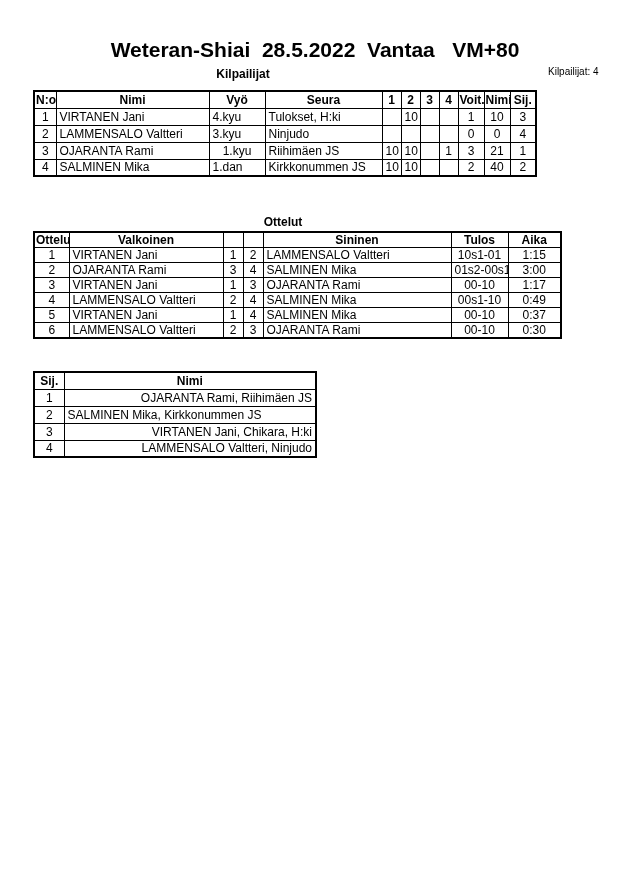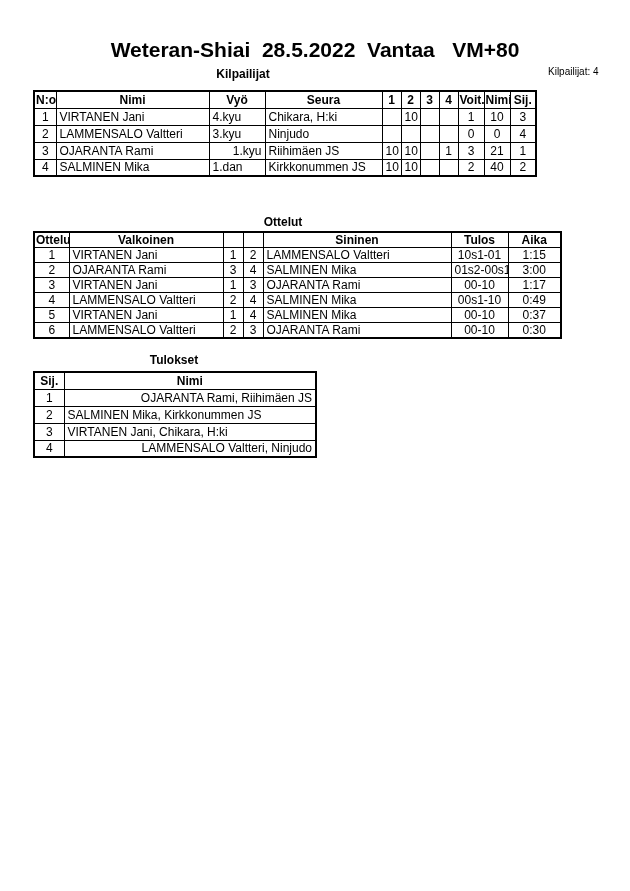--- a/index.html
+++ b/index.html
@@ -98,21 +98,21 @@
           <th style="text-align: center;">Voit.</th>
           <th style="text-align: center;">Nimi.</th>
           <th style="text-align: center;">Sij.</th>
         </tr>
       </thead>
       <tbody>
         <tr>
           <td style="text-align: center;">1</td>
           <td style="text-align: left;">VIRTANEN Jani</td>
           <td style="text-align: left;">4.kyu</td>
-          <td style="text-align: left;">Chikara, H:ki</td>
+          <td style="text-align: left;">Tulokset, H:ki</td>
           <td style="text-align: center;"></td>
           <td style="text-align: center;">10</td>
           <td style="text-align: center;"></td>
           <td style="text-align: center;"></td>
           <td style="text-align: center;">1</td>
           <td style="text-align: center;">10</td>
           <td style="text-align: center;">3</td>
         </tr>
         <tr>
           <td style="text-align: center;">2</td>
@@ -123,21 +123,21 @@
           <td style="text-align: center;"></td>
           <td style="text-align: center;"></td>
           <td style="text-align: center;"></td>
           <td style="text-align: center;">0</td>
           <td style="text-align: center;">0</td>
           <td style="text-align: center;">4</td>
         </tr>
         <tr>
           <td style="text-align: center;">3</td>
           <td style="text-align: left;">OJARANTA Rami</td>
-          <td style="text-align: right;">1.kyu</td>
+          <td style="text-align: center;">1.kyu</td>
           <td style="text-align: left;">Riihimäen JS</td>
           <td style="text-align: center;">10</td>
           <td style="text-align: center;">10</td>
           <td style="text-align: center;"></td>
           <td style="text-align: center;">1</td>
           <td style="text-align: center;">3</td>
           <td style="text-align: center;">21</td>
           <td style="text-align: center;">1</td>
         </tr>
         <tr>
@@ -230,21 +230,20 @@
           <td style="text-align: left;">LAMMENSALO Valtteri</td>
           <td style="text-align: center;">2</td>
           <td style="text-align: center;">3</td>
           <td style="text-align: left;">OJARANTA Rami</td>
           <td style="text-align: center;">00-10</td>
           <td style="text-align: center;">0:30</td>
         </tr>
       </tbody>
     </table>
 
-  <div class="section-heading" id="h3">Tulokset</div>
 
   <table id="t3">
       <colgroup>
         <col style="width: 30px;">
         <col style="width: 252px;">
       </colgroup>
       <thead>
         <tr>
           <th style="text-align: center;">Sij.</th>
           <th style="text-align: center;">Nimi</th>
@@ -254,21 +253,21 @@
         <tr>
           <td style="text-align: center;">1</td>
           <td style="text-align: right;">OJARANTA Rami, Riihimäen JS</td>
         </tr>
         <tr>
           <td style="text-align: center;">2</td>
           <td style="text-align: left;">SALMINEN Mika, Kirkkonummen JS</td>
         </tr>
         <tr>
           <td style="text-align: center;">3</td>
-          <td style="text-align: left;">VIRTANEN Jani, Chikara, H:ki</td>
+          <td style="text-align: right;">VIRTANEN Jani, Chikara, H:ki</td>
         </tr>
         <tr>
           <td style="text-align: center;">4</td>
           <td style="text-align: right;">LAMMENSALO Valtteri, Ninjudo</td>
         </tr>
       </tbody>
     </table>
 
 </div>
 

